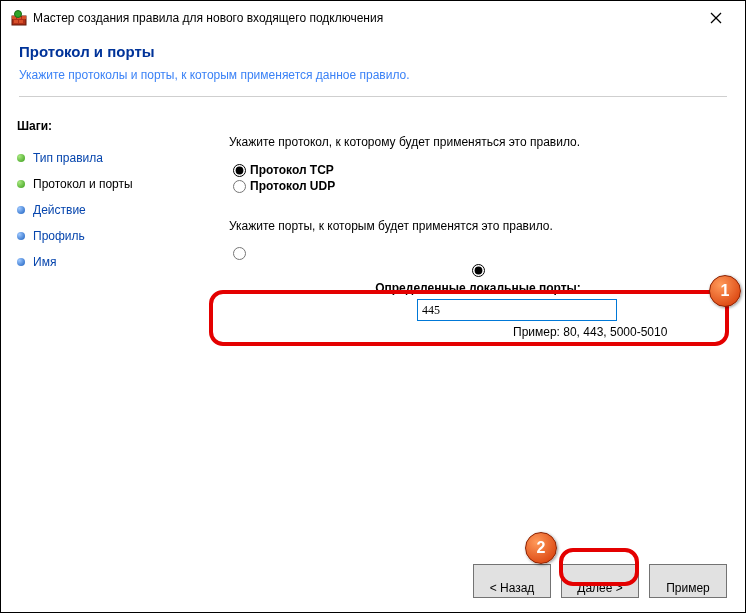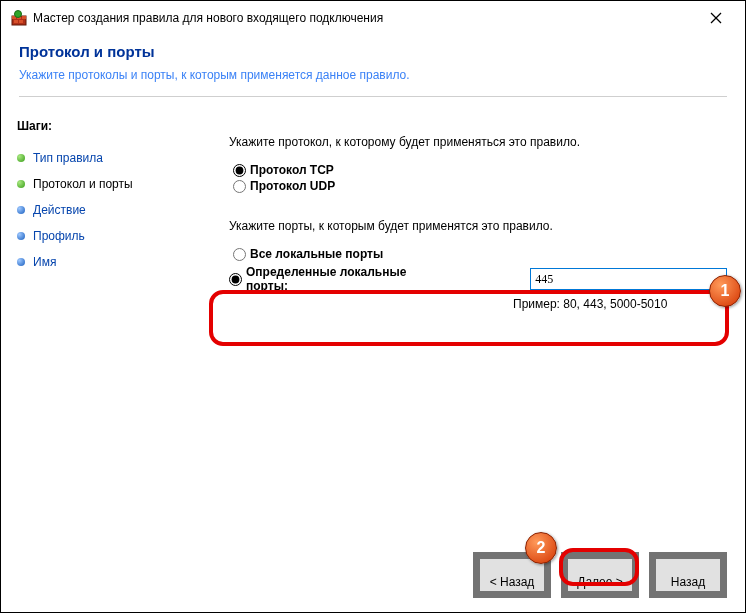--- a/index.html
+++ b/index.html
@@ -106,20 +106,21 @@
   input[type="radio"] {
     width: 13px;
     height: 13px;
     margin: 0;
     accent-color: #000;
   }
   .specific-ports-row {
     display: flex;
     align-items: center;
     gap: 4px;
+    flex-direction: column;
   }
   .port-input {
     width: 200px;
     height: 22px;
     border: 1px solid #0078d7;
     padding: 2px 4px;
     font-size: 12px;
     font-family: Liberation Serif, serif;
     margin-left: 78px;
   }
@@ -169,21 +170,21 @@
     bottom: 14px;
     right: 18px;
     display: flex;
     gap: 10px;
     align-items: center;
   }
   .footer button {
     min-width: 78px;
     height: 24px;
     background: #e1e1e1;
-    border: 7px solid #737373;
+    border: 1px solid #737373;
     font-family: inherit;
     font-size: 12px;
     cursor: pointer;
     padding: 16px 8px;
   }
   .fw-icon {
     display: inline-flex;
     width: 16px;
     height: 16px;
   }
@@ -258,37 +259,36 @@
       <div class="radio-row">
         <input type="radio" name="proto" style="">
         <label>Протокол UDP</label>
       </div>
 
       <div class="ports-group">
         <div class="instr">Укажите порты, к которым будет применятся это правило.</div>
 
         <div class="radio-row" style="margin-top:14px">
           <input type="radio" name="ports" style="">
-          <label>Все локальные порты</label>
         </div>
 
         <div class="specific-ports-row" style="margin-top:4px">
           <input type="radio" name="ports" checked="" style="">
           <label style="font-weight:bold">Определенные локальные порты:</label>
           <input type="text" class="port-input" value="445" style="">
         </div>
         <div class="example-text">Пример: 80, 443, 5000-5010</div>
       </div>
     </div>
   </div>
 
   <div class="footer">
     <button>&lt; Назад</button>
     <button>Далее &gt;</button>
-    <button>Назад</button>
+    <button>Пример</button>
   </div>
 
   <div class="hl-box hl1"></div>
   <div class="num-badge badge1">1</div>
   <div class="hl-box hl2"></div>
   <div class="num-badge badge2">2</div>
 
 </div>
 
 </body></html>

